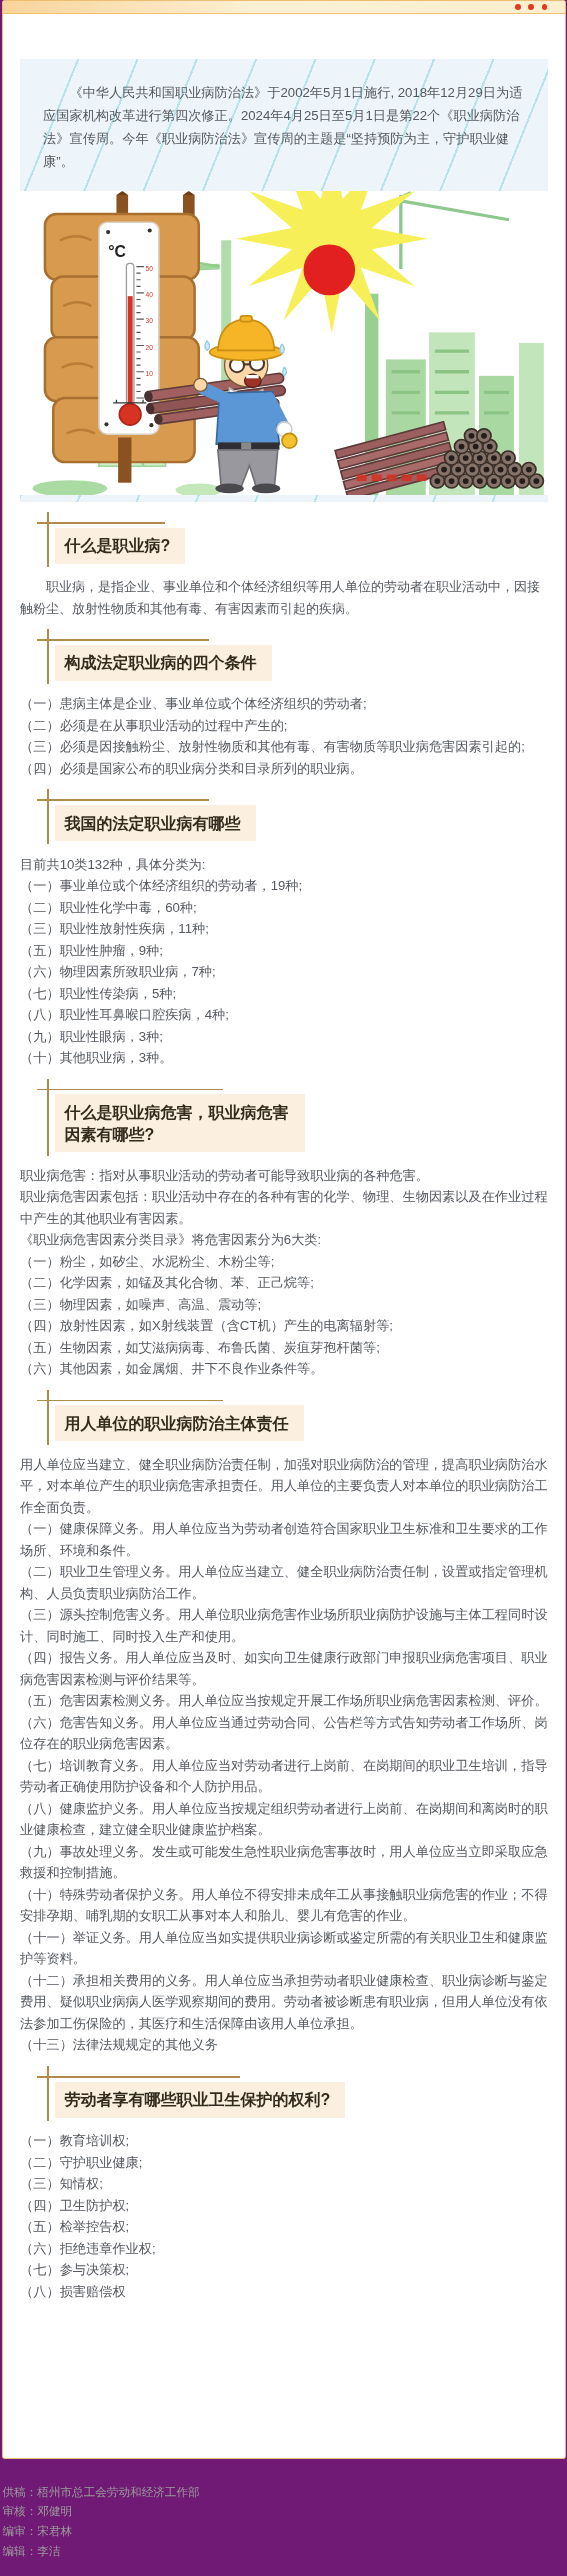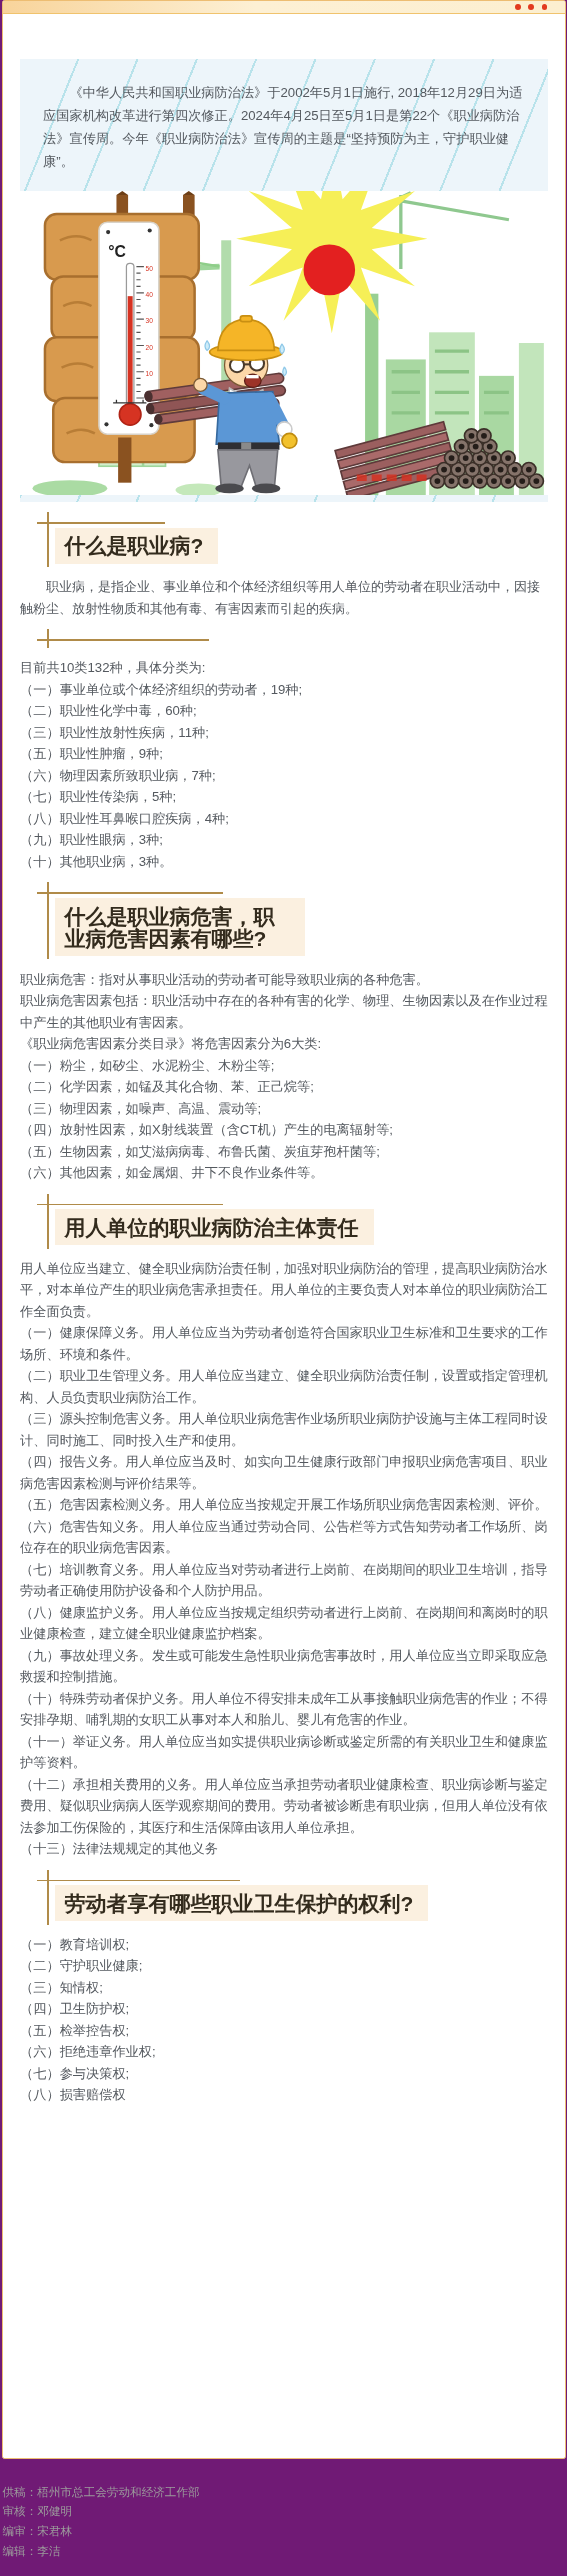--- a/index.html
+++ b/index.html
@@ -17,21 +17,21 @@
      padding:0 0 7.4px 0;}
   .intro-text{margin:0;padding:22px 18px 18px 23px;font-size:13.2px;line-height:23px;
      color:#54595f;text-indent:2em;}
   .illus{width:100%;height:304px;background:#fff;overflow:hidden;}
   .illus svg{display:block;}
   .section{margin-top:20px;}
   .head-wrap{position:relative;margin-left:16.5px;padding-top:5.8px;}
   .hline{position:absolute;left:0;top:0;height:1.7px;background:#b08b49;width:174px;}
   .vline{position:absolute;left:10.7px;top:-10px;bottom:-3.3px;width:1.7px;background:#b08b49;}
   .head-box{display:inline-block;margin:0 0 0 18px;background:#fbf0e0;color:#332b1d;
-     font-size:21px;font-weight:bold;line-height:22px;padding:7.4px 15px 6.6px 10px;}
+     font-size:16px;font-weight:bold;line-height:22px;padding:7.4px 15px 6.6px 10px;}
   .s1 .hline{width:128px}.s2 .hline{width:172px}.s3 .hline{width:172px}
   .s4 .hline{width:186px}.s5 .hline{width:186px}.s6 .hline{width:203px}.s7 .hline{width:153px}
   .s4 .head-box{max-width:225px;}
   .body{margin-top:12.4px;}
   .line{margin:0;font-size:13.2px;line-height:21.5px;color:#54595f;}
   .para{margin:0;font-size:13px;line-height:21.5px;color:#54595f;}
   .indent{text-indent:2em;}
   .footer{margin:26.5px 0 0 2.5px;}
   .credit-line{margin:0 0 7.4px;font-size:11.6px;line-height:12.4px;color:#9c9c9c;}
 </style>
@@ -217,23 +217,35 @@
 
       <section class="section s1">
         <div class="head-wrap"><span class="hline"></span><span class="vline"></span>
           <h2 class="head-box">什么是职业病?</h2>
         </div>
         <div class="body">
             <p class="para indent">职业病，是指企业、事业单位和个体经济组织等用人单位的劳动者在职业活动中，因接触粉尘、放射性物质和其他有毒、有害因素而引起的疾病。</p>
           </div>
       </section>
 
+      <section class="section s2">
+        <div class="head-wrap"><span class="hline"></span><span class="vline"></span>
+          <h2 class="head-box">构成法定职业病的四个条件</h2>
+        </div>
+        <div class="body">
+            <p class="line">（一）患病主体是企业、事业单位或个体经济组织的劳动者;</p>
+            <p class="line">（二）必须是在从事职业活动的过程中产生的;</p>
+            <p class="line">（三）必须是因接触粉尘、放射性物质和其他有毒、有害物质等职业病危害因素引起的;</p>
+            <p class="line">（四）必须是国家公布的职业病分类和目录所列的职业病。</p>
+          </div>
+      </section>
 
       <section class="section s3">
         <div class="head-wrap"><span class="hline"></span><span class="vline"></span>
+          <h2 class="head-box">我国的法定职业病有哪些</h2>
         </div>
         <div class="body">
             <p class="line">目前共10类132种，具体分类为:</p>
             <p class="line">（一）事业单位或个体经济组织的劳动者，19种;</p>
             <p class="line">（二）职业性化学中毒，60种;</p>
             <p class="line">（三）职业性放射性疾病，11种;</p>
             <p class="line">（五）职业性肿瘤，9种;</p>
             <p class="line">（六）物理因素所致职业病，7种;</p>
             <p class="line">（七）职业性传染病，5种;</p>
             <p class="line">（八）职业性耳鼻喉口腔疾病，4种;</p>

